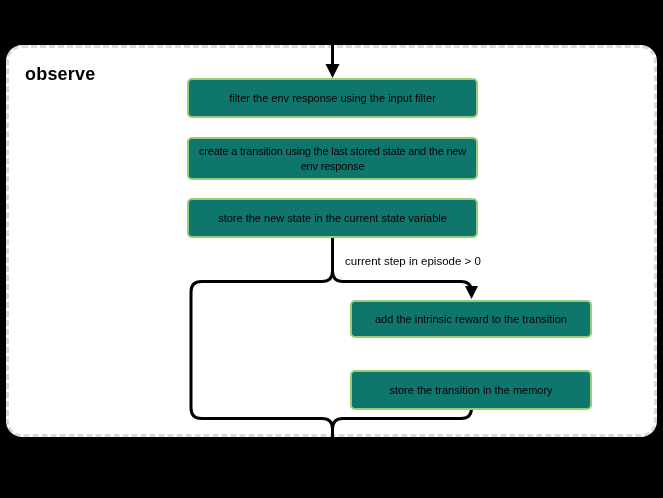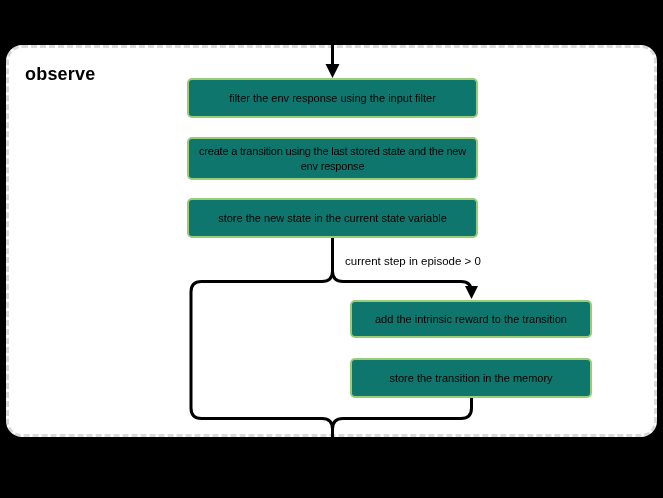--- a/index.html
+++ b/index.html
@@ -55,21 +55,21 @@
     text-align: center;
     font-size: 11px;
     line-height: 1.35;
     color: #000000;
     padding: 0 6px;
   }
   #node-filter        { left: 187px; top: 78px;  width: 291px; height: 40px; }
   #node-create        { left: 187px; top: 137px; width: 291px; height: 43px; padding: 8px 1px; letter-spacing: -0.2px; }
   #node-store-state   { left: 187px; top: 198px; width: 291px; height: 40px; text-align: right; }
   #node-add-reward    { left: 350px; top: 300px; width: 242px; height: 38px; }
-  #node-store-trans   { left: 350px; top: 358px; width: 242px; height: 40px; text-align: right; }
+  #node-store-trans   { left: 350px; top: 370px; width: 242px; height: 40px; text-align: right; }
   #condition-label {
     position: absolute;
     left: 345px;
     top: 255px;
     width: 170px;
     font-size: 11.5px;
     font-weight: normal;
     color: #000000;
     white-space: nowrap;
   }

